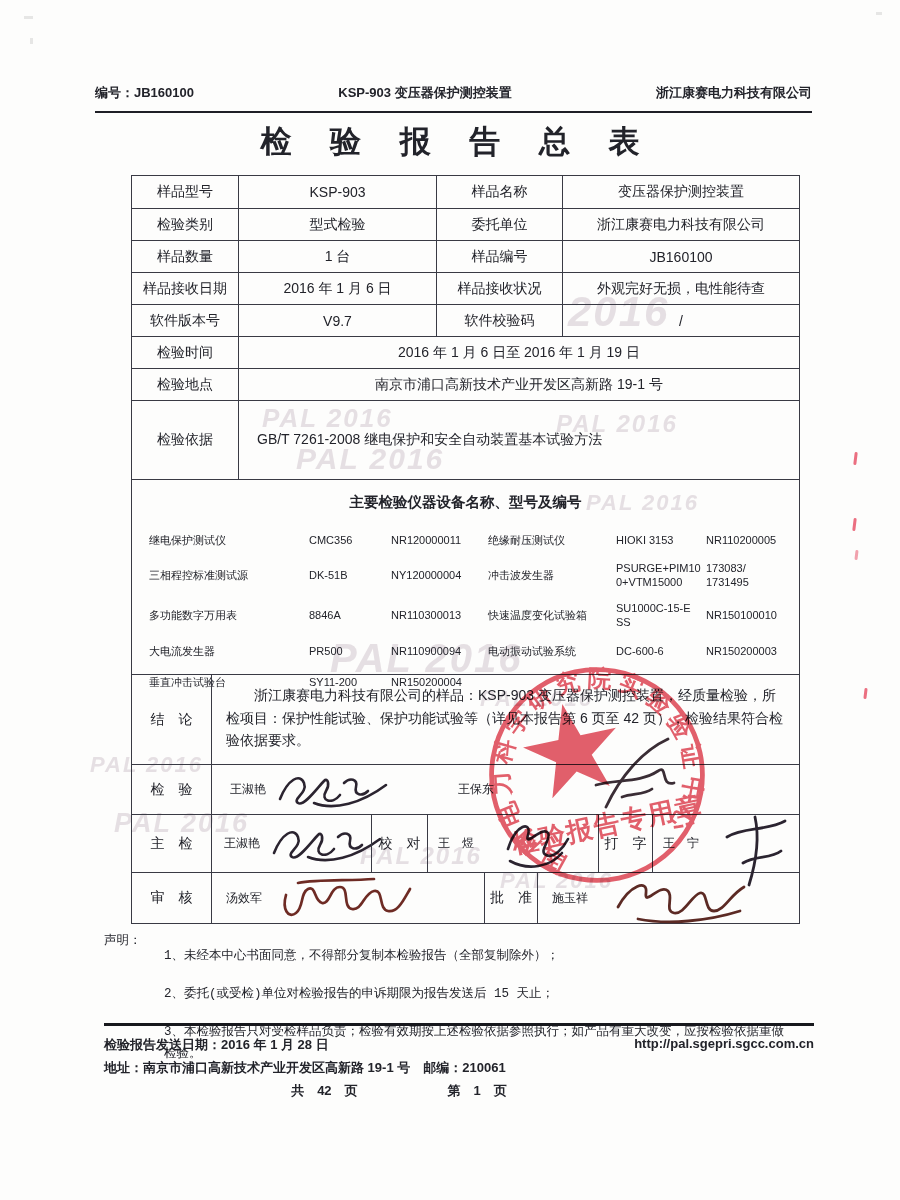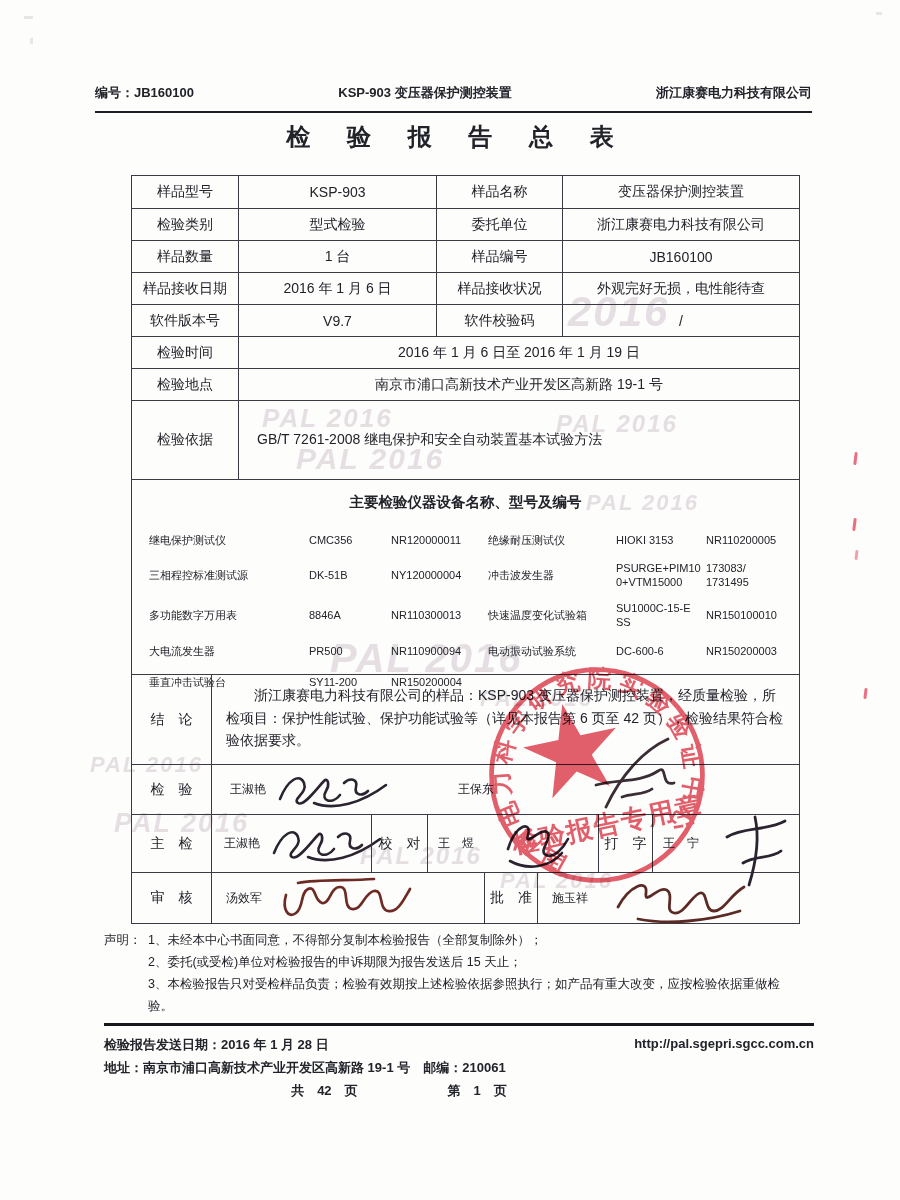--- a/index.html
+++ b/index.html
@@ -16,21 +16,21 @@
   
   .artifact{position:absolute;background:#c9c9c9;opacity:.45;z-index:0;}
   .redtick{position:absolute;width:3px;height:13px;background:#e8566b;border-radius:3px;
            transform:rotate(7deg);opacity:.85;z-index:4;}
   
   .hdr{position:absolute;left:95px;right:88px;top:84px;display:flex;
        justify-content:space-between;align-items:flex-end;
        border-bottom:2px solid #1e1f26;padding-bottom:9px;
        font-size:13px;font-weight:600;z-index:2;}
   .title{position:absolute;left:0;right:0;top:121px;text-align:center;
-         font-size:24px;font-weight:700;letter-spacing:15px;padding-left:15px;z-index:2;}
+         font-size:31px;font-weight:700;letter-spacing:15px;padding-left:15px;z-index:2;}
   
   .doc-table{position:absolute;left:131px;top:175px;width:669px;
              border:1.7px solid #393a44;box-sizing:border-box;z-index:1;
              font-size:14px;}
   .row{display:grid;border-top:1.7px solid #393a44;box-sizing:border-box;}
   .row:first-child{border-top:none;}
   .c{border-left:1.7px solid #393a44;display:flex;align-items:center;
      justify-content:center;box-sizing:border-box;overflow:visible;position:relative;}
   .c:first-child{border-left:none;}
   .c.left{justify-content:flex-start;padding-left:18px;}
@@ -58,21 +58,21 @@
   .sig-name{font-size:12px;}
   .sigsvg{position:absolute;overflow:visible;}
   
   .stamp{position:absolute;left:482px;top:660px;width:230px;height:230px;
          transform:rotate(-12deg);mix-blend-mode:multiply;opacity:.88;z-index:5;}
   .over-sig{position:absolute;left:588px;top:733px;z-index:6;mix-blend-mode:multiply;}
   
   .notes{position:absolute;left:104px;top:930px;width:712px;display:flex;
          font-size:12.5px;line-height:1.75;z-index:2;}
   .notes .nlab{flex:0 0 44px;font-weight:500;}
-  .notes .nitems div{margin:0;}
+  .notes .nitems div{margin:16px;font-family:Liberation Mono, monospace;}
   .notes .nitems{width:655px;}
   .footer{position:absolute;left:104px;right:86px;top:1023px;
           border-top:3px solid #17181d;padding-top:10px;font-size:13px;
           font-weight:600;z-index:2;}
   .f-line{display:flex;justify-content:space-between;margin-bottom:5px;}
   .f-pages{display:flex;justify-content:center;gap:90px;margin-top:3px;
            margin-right:120px;}
 </style>
 </head>
 <body>

